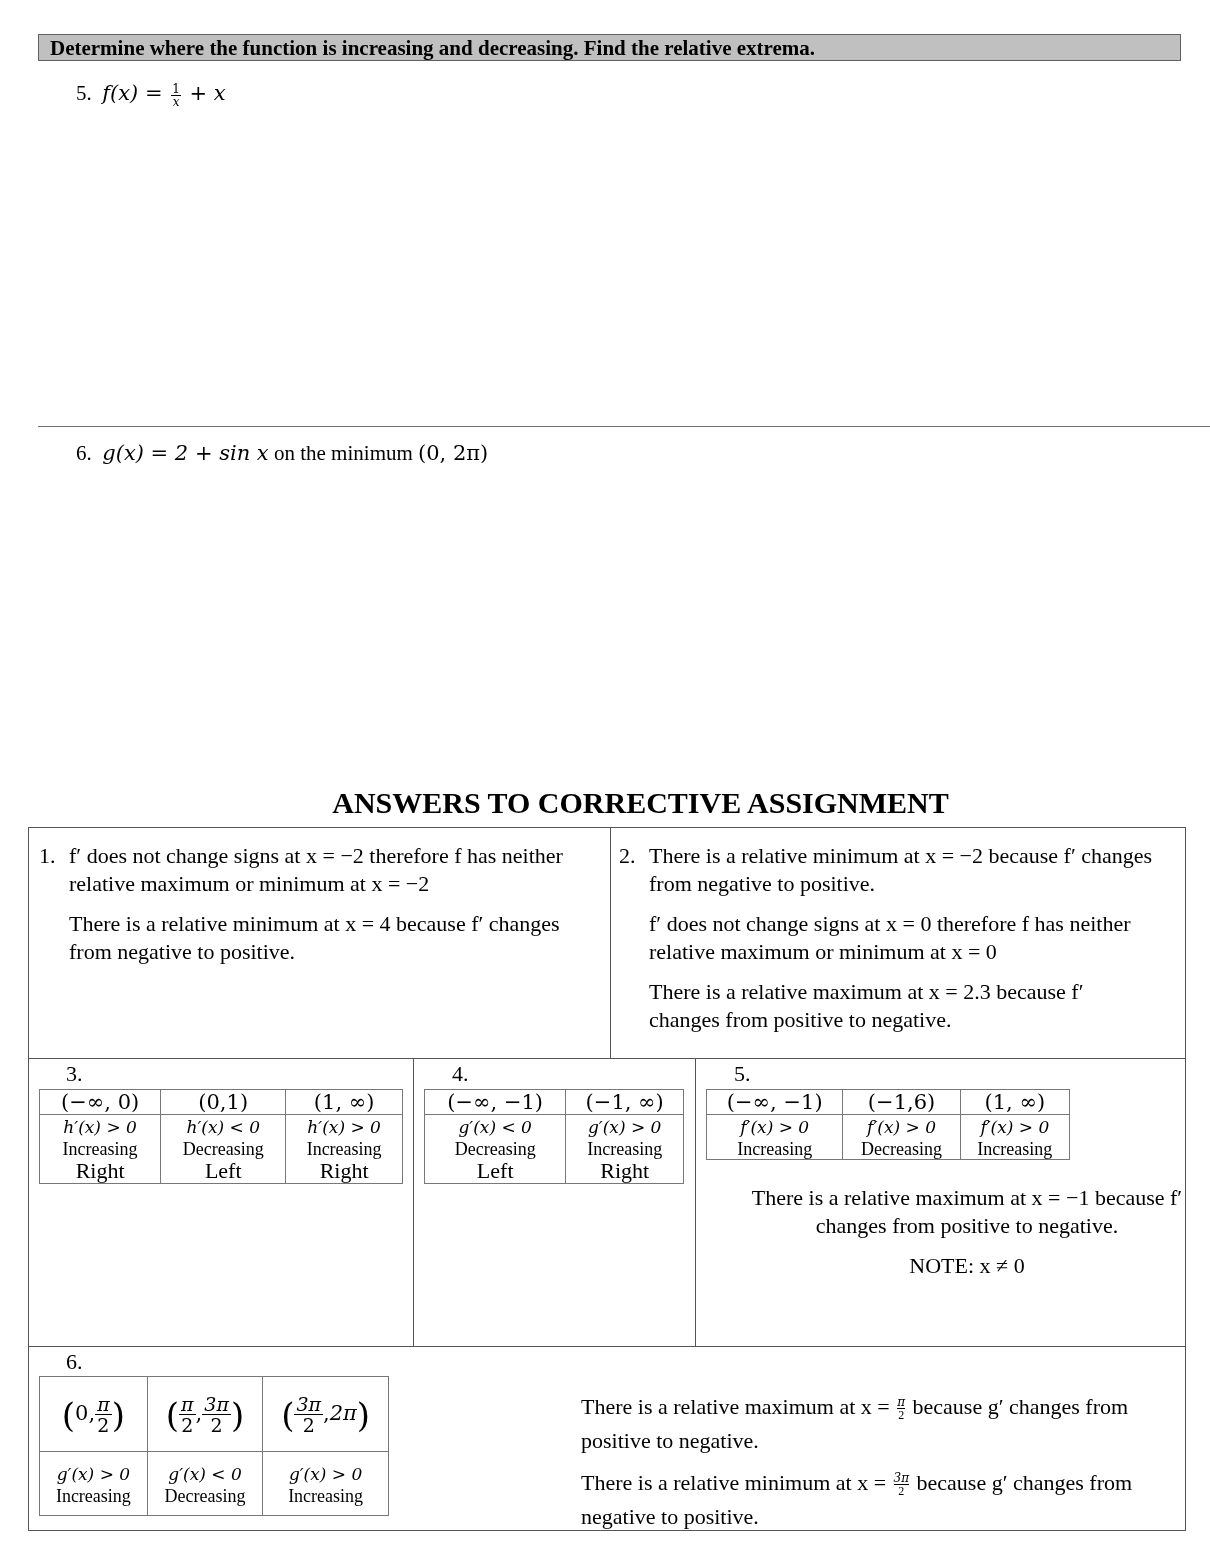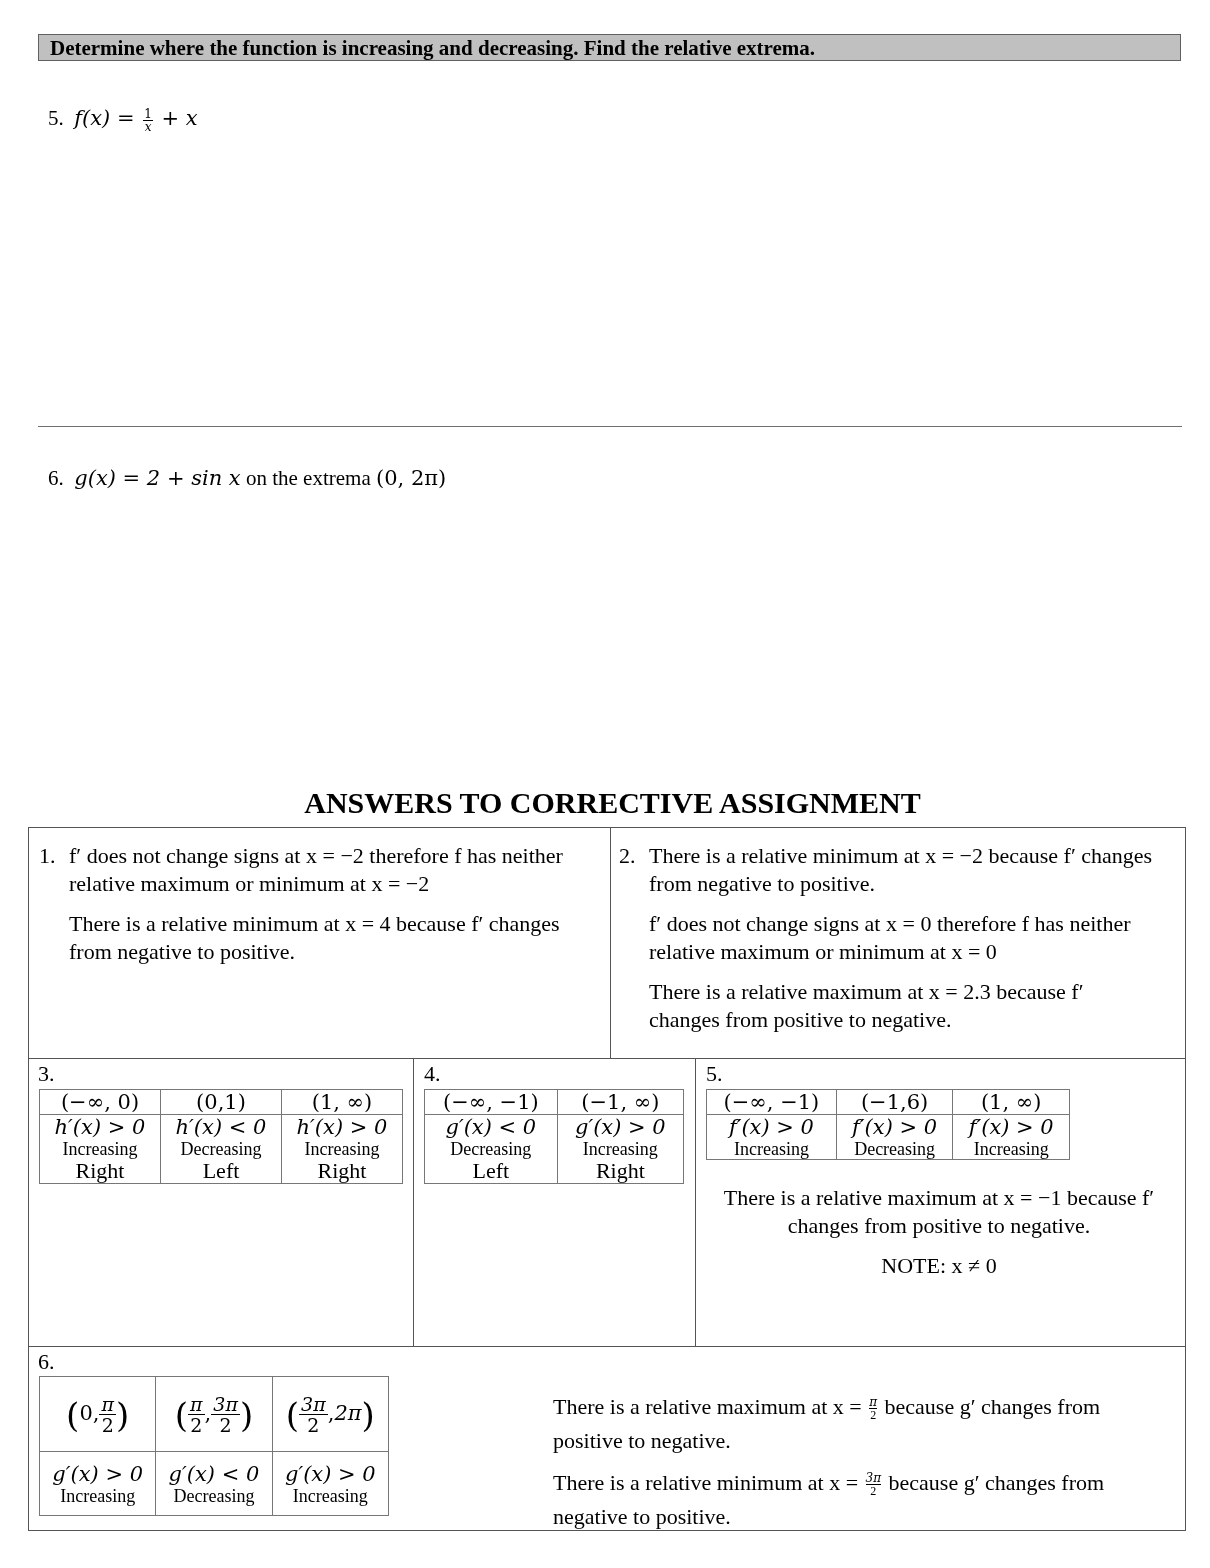--- a/index.html
+++ b/index.html
@@ -1,47 +1,47 @@
 <!DOCTYPE html>
 <html><head>
 <meta charset="utf-8">
 <style>
   html, body { margin:0; padding:0; background:#ffffff; }
   body { width:1210px; height:1568px; position:relative; overflow:hidden;
          font-family:"Liberation Serif","DejaVu Serif",serif; color:#000; }
-  .abs { position:absolute; }
+  .abs { position:absolute;padding-left:28px; }
   .m { font-family:"DejaVu Serif","Liberation Serif",serif; font-style:italic; }
   .mu { font-family:"DejaVu Serif","Liberation Serif",serif; font-style:normal; }
 
   #instruction-bar { left:38px; top:34px; width:1143px; height:27px; background:#c0c0c0;
     border:1.5px solid #606060; box-sizing:border-box; }
   #instruction-bar span { position:absolute; left:11px; top:1px; font-weight:bold; font-size:21px; }
 
-  .problem { font-size:21px;margin-top:25px; }
+  .problem { font-size:21px; }
   .frac { display:inline-block; vertical-align:middle; text-align:center; font-size:12px; line-height:12px; margin:0 2px; }
   .frac .num { display:block; border-bottom:1px solid #000; padding:0 1px; }
   .frac .den { display:block; }
 
   #divider-5-6 { left:38px; top:426px; width:1144px; height:0; border-top:1.5px solid #707070; }
 
   #answers-title { left:0; width:1225px; top:786px; text-align:center; font-weight:bold; font-size:30px; }
 
   .box { position:absolute; box-sizing:border-box; }
   .bl { border-left:1.5px solid #555; }
   .br { border-right:1.5px solid #555; }
   .bt { border-top:1.5px solid #555; }
   .bb { border-bottom:1.5px solid #555; }
 
   .ans-text { font-size:22px; line-height:28px; }
   .ans-para { margin:0 0 12px 0; }
 
   table.it { border-collapse:collapse; position:absolute; }
   table.it td { border:1.5px solid #777; text-align:center; padding:0 4px; }
   .iv { font-size:21px; line-height:24px; }
-  .dv { font-size:21px; line-height:24px; }
+  .dv { font-size:17px; line-height:24px; }
   .st { font-size:18px; line-height:20px; }
   .dr { font-size:22px; line-height:24px; }
 
   .num-label { font-size:22px; }
   .sf { display:inline-block; vertical-align:middle; text-align:center; line-height:20px; font-size:19px; }
   .sf .n { display:block; border-bottom:1.3px solid #000; padding:0 2px; }
   .sf .d { display:block; }
   .big-paren { font-size:34px; vertical-align:middle; font-family:"DejaVu Serif",serif; font-weight:200; }
   .tf { display:inline-block; vertical-align:middle; text-align:center; font-size:12px; line-height:12px; margin:0 2px; }
   .tf .n { display:block; border-bottom:1px solid #000; }
@@ -56,21 +56,21 @@
 
 <div class="abs problem" style="left:48px; top:81px;">
   <span>5.</span>&nbsp;
   <span class="m">f(x) = </span><span class="frac"><span class="num mu">1</span><span class="den m">x</span></span><span class="m"> + x</span>
 </div>
 
 <div id="divider-5-6" class="abs"></div>
 
 <div class="abs problem" style="left:48px; top:441px;">
   <span>6.</span>&nbsp;
-  <span class="m">g(x) = 2 + sin x</span><span> on the extrema </span><span class="mu">(0, 2π)</span>
+  <span class="m">g(x) = 2 + sin x</span><span> on the minimum </span><span class="mu">(0, 2π)</span>
 </div>
 
 <div id="answers-title" class="abs">ANSWERS TO CORRECTIVE ASSIGNMENT</div>
 
 <div class="box bl bt bb br" style="left:28px; top:827px; width:583px; height:232px;">
   <div class="ans-text" style="position:absolute; left:10px; top:14px; width:560px;">
     <div style="display:flex;">
       <span style="width:30px; flex:none;">1.</span>
       <div>
         <p class="ans-para">f′ does not change signs at x = −2 therefore f has neither relative maximum or minimum at x = −2</p>

